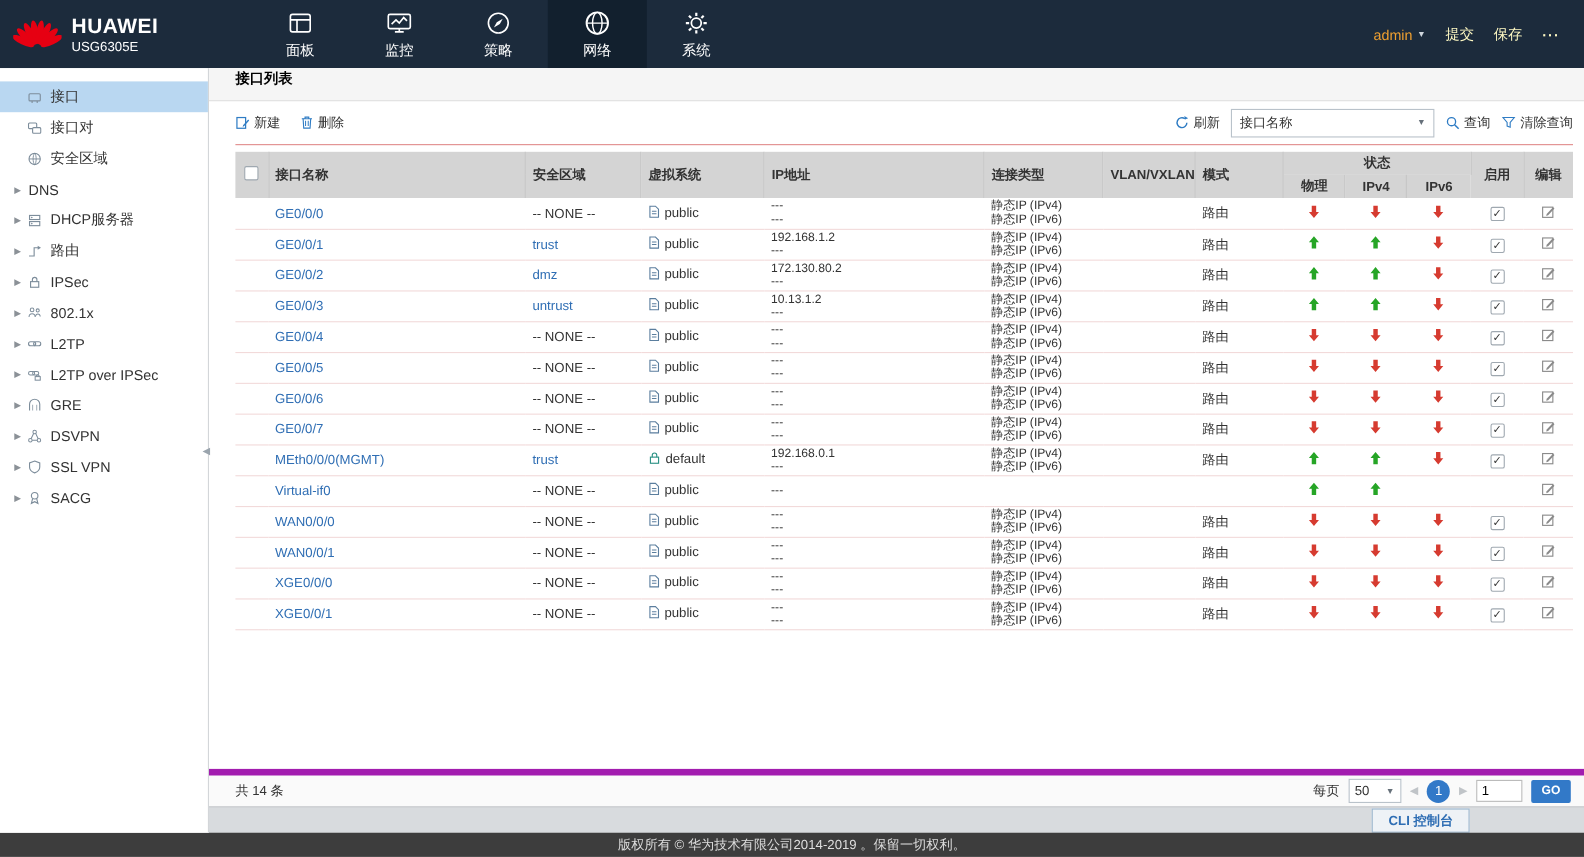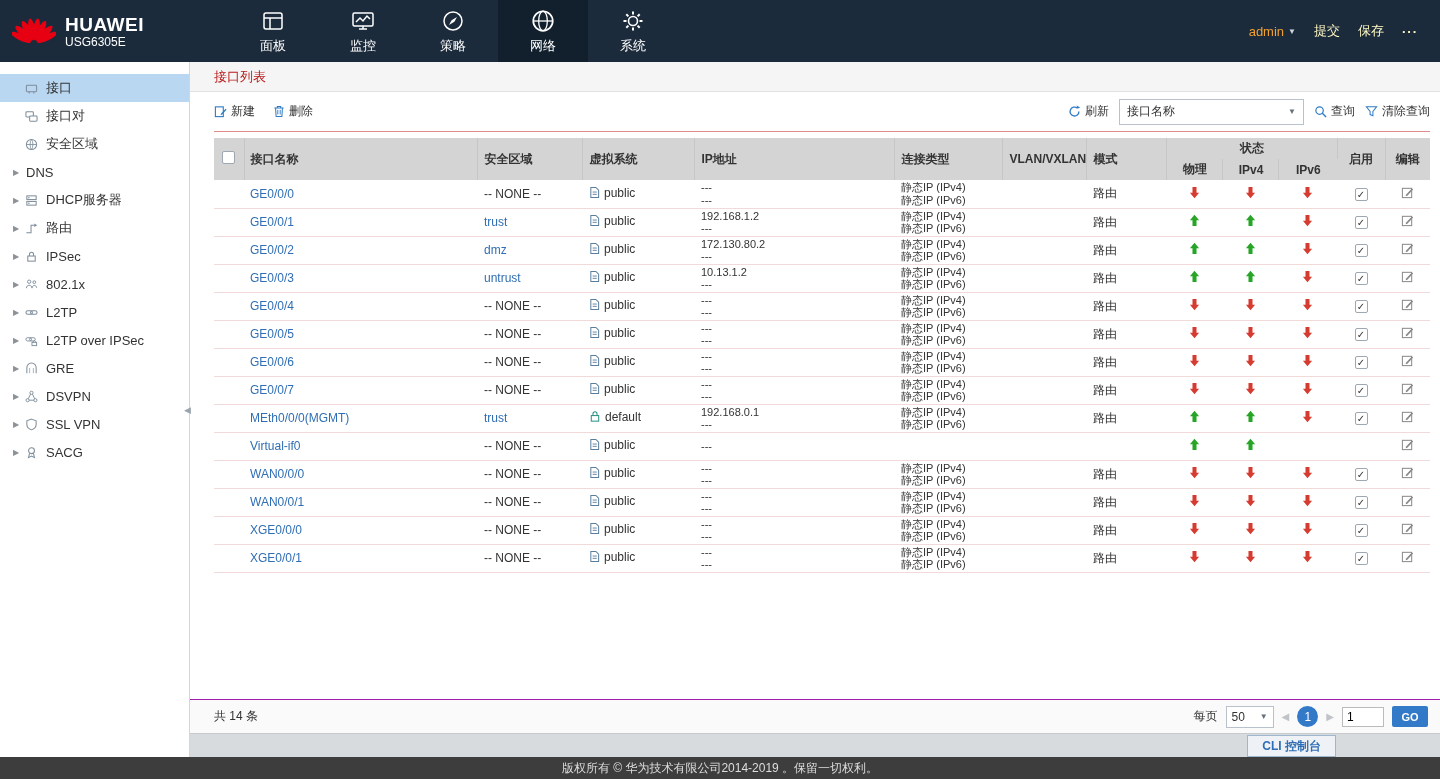--- a/index.html
+++ b/index.html
@@ -28,21 +28,21 @@
   .sidebar { width: 190px; flex: 0 0 190px; background: #fff; border-right: 1px solid #d3d6d9; padding-top: 12px; position: relative; }
   .side-item { height: 28px; display: flex; align-items: center; font-size: 13px; color: #333; cursor: pointer; padding-left: 8px; }
   .side-item.active { background: #b9d7f1; }
   .tri { width: 16px; flex: 0 0 16px; font-size: 8px; color: #8b9197; text-align: center; }
   .sicon { width: 15px; flex: 0 0 15px; color: #7d8d9b; display: inline-flex; justify-content: center; margin-right: 5px; }
   .side-label { margin-left: 2px; white-space: nowrap; }
   .collapse { position: absolute; right: -2px; top: 50%; transform: translateY(-50%); font-size: 9px; color: #9aa4ad; cursor: pointer; }
 
   
   .main { flex: 1; display: flex; flex-direction: column; min-width: 0; background: #fff; }
-  .page-title-bar { height: 30px; flex: 0 0 30px; background: #f5f5f5; border-bottom: 1px solid #e2e2e2; display: flex; align-items: center; padding-left: 24px; font-size: 13px; font-weight: normal; color: #b91c1c; }
+  .page-title-bar { height: 30px; flex: 0 0 30px; background: #f5f5f5; border-bottom: 1px solid #e2e2e2; display: flex; align-items: flex-start; padding-left: 24px; font-size: 13px; font-weight: bold; color: #000000; }
   .panel { flex: 1; padding: 0 10px 0 24px; overflow: hidden; display: flex; flex-direction: column; }
   .toolbar { height: 40px; flex: 0 0 40px; display: flex; align-items: center; border-bottom: 1px solid #e08a8a; }
   .tb-left { display: flex; gap: 18px; }
   .tb-btn { display: inline-flex; align-items: center; gap: 4px; font-size: 12px; color: #333; cursor: pointer; white-space: nowrap; }
   .tb-right { margin-left: auto; display: flex; align-items: center; gap: 10px; }
   .tb-select { width: 185px; height: 26px; border: 1px solid #b9c2ca; background: #fff; display: flex; align-items: center; justify-content: space-between; padding: 0 7px; font-size: 12px; color: #333; cursor: pointer; }
   .caret2 { font-size: 8px; color: #66707a; }
   .tb-input { width: 178px; height: 26px; border: 1px solid #c0c6cb; font-size: 12px; padding: 0 7px; color: #333; font-family: inherit; }
   .tb-input::placeholder { color: #9aa0a6; }
 
@@ -54,21 +54,21 @@
   thead tr.sub th { height: 17px; }
   tbody td { font-size: 12px; color: #333; padding: 1px 6px; border-bottom: 1px solid #f2dada; height: 28px; overflow: hidden; white-space: nowrap; }
   td.ac, th.ac { text-align: center; }
   .lnk { color: #2f6eb4; text-decoration: none; cursor: pointer; }
   .two div { font-size: 11px; line-height: 12.5px; }
   .vcell { display: inline-flex; align-items: center; gap: 4px; }
   .chk { width: 13px; height: 13px; border: 1px solid #9fa8b0; border-radius: 2px; background: #fff; display: inline-block; font-size: 10px; line-height: 11px; text-align: center; color: #333; cursor: pointer; }
   .icon { display: inline-flex; align-items: center; justify-content: center; }
 
   
-  .tfoot { flex: 0 0 34px; height: 34px; border-top: 1px solid #a21caf; background: #fafafa; display: flex; align-items: center; justify-content: space-between; padding: 0 12px 0 24px; font-size: 12px; color: #333; }
+  .tfoot { flex: 0 0 34px; height: 34px; border-top: 6px solid #a21caf; background: #fafafa; display: flex; align-items: center; justify-content: space-between; padding: 0 12px 0 24px; font-size: 12px; color: #333; }
   .tf-right { display: flex; align-items: center; gap: 8px; }
   .pp-select { width: 48px; height: 22px; border: 1px solid #b9c2ca; background: #fff; display: flex; align-items: center; justify-content: space-between; padding: 0 5px; font-size: 12px; cursor: pointer; }
   .pg-arrow { color: #c0c4c8; font-size: 10px; cursor: pointer; }
   .pg-num { width: 21px; height: 21px; border-radius: 50%; background: #3279c8; color: #fff; font-size: 12px; display: flex; align-items: center; justify-content: center; cursor: pointer; }
   .pg-input { width: 42px; height: 20px; border: 1px solid #bbb; font-size: 12px; padding: 0 4px; font-family: inherit; }
   .go-btn { width: 36px; height: 21px; background: #3279c8; color: #fff; border: none; font-size: 11px; font-weight: bold; border-radius: 2px; cursor: pointer; font-family: Liberation Sans, sans-serif; }
 
   
   .bottom-strip { flex: 0 0 24px; height: 24px; background: #d8dbde; border-top: 1px solid #c8cbce; display: flex; justify-content: flex-end; align-items: center; padding-right: 104px; }
   .cli-btn { height: 22px; line-height: 20px; padding: 0 14px; background: #eef2f6; border: 1px solid #9db7cf; color: #2f6eb4; font-size: 12px; cursor: pointer; font-weight: bold; }

